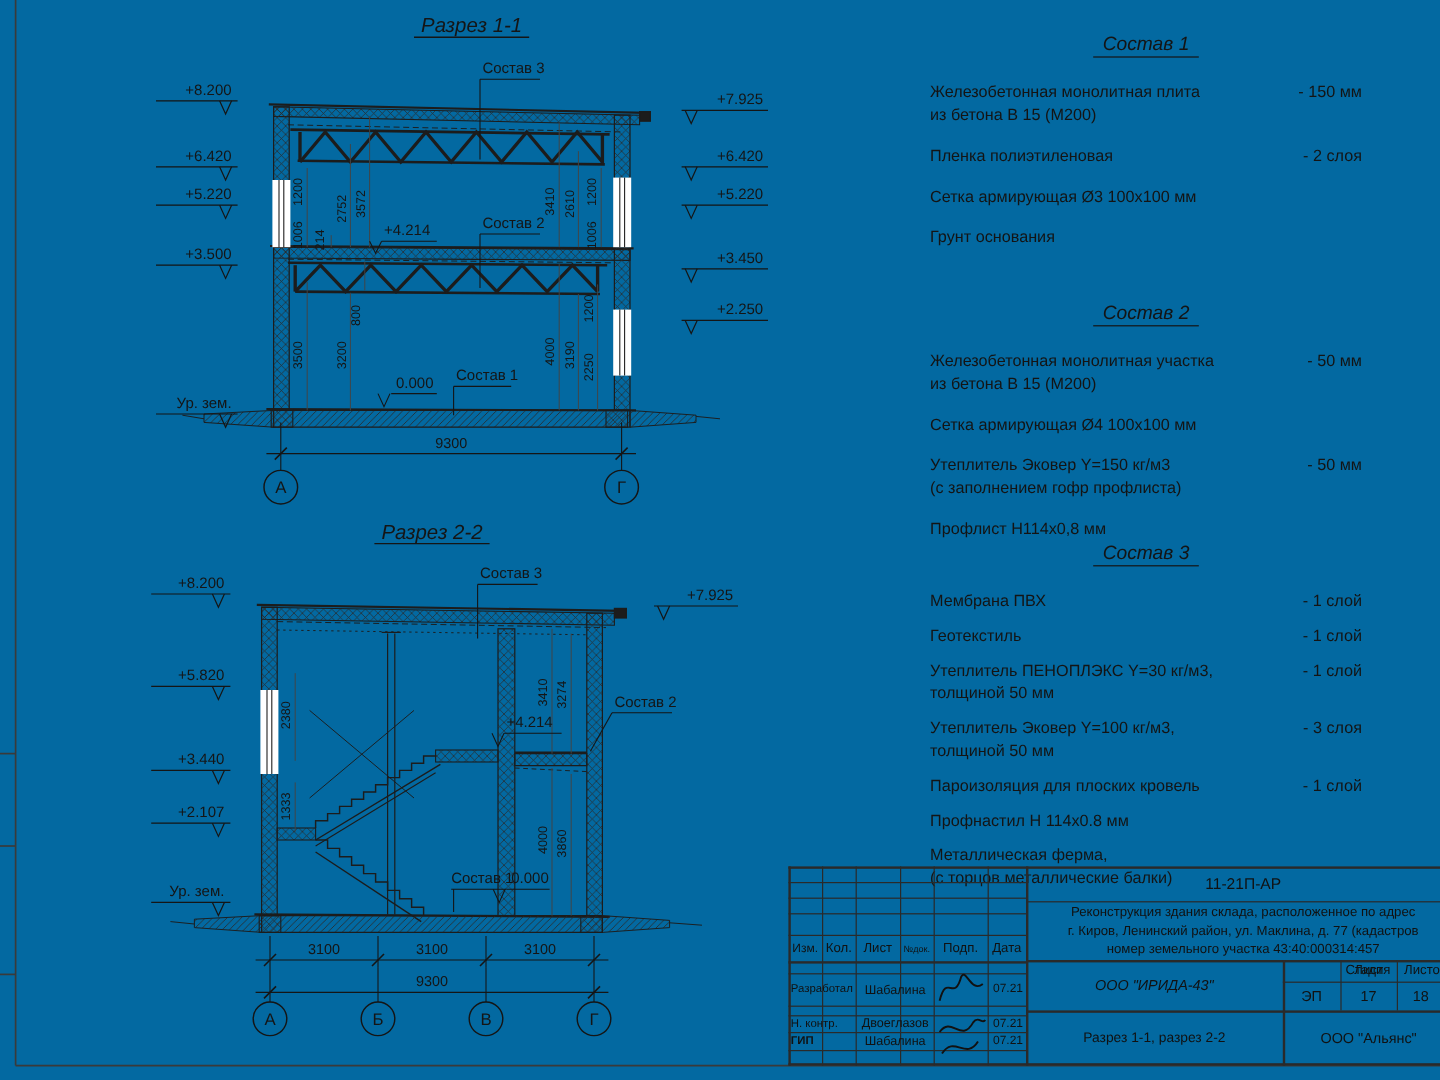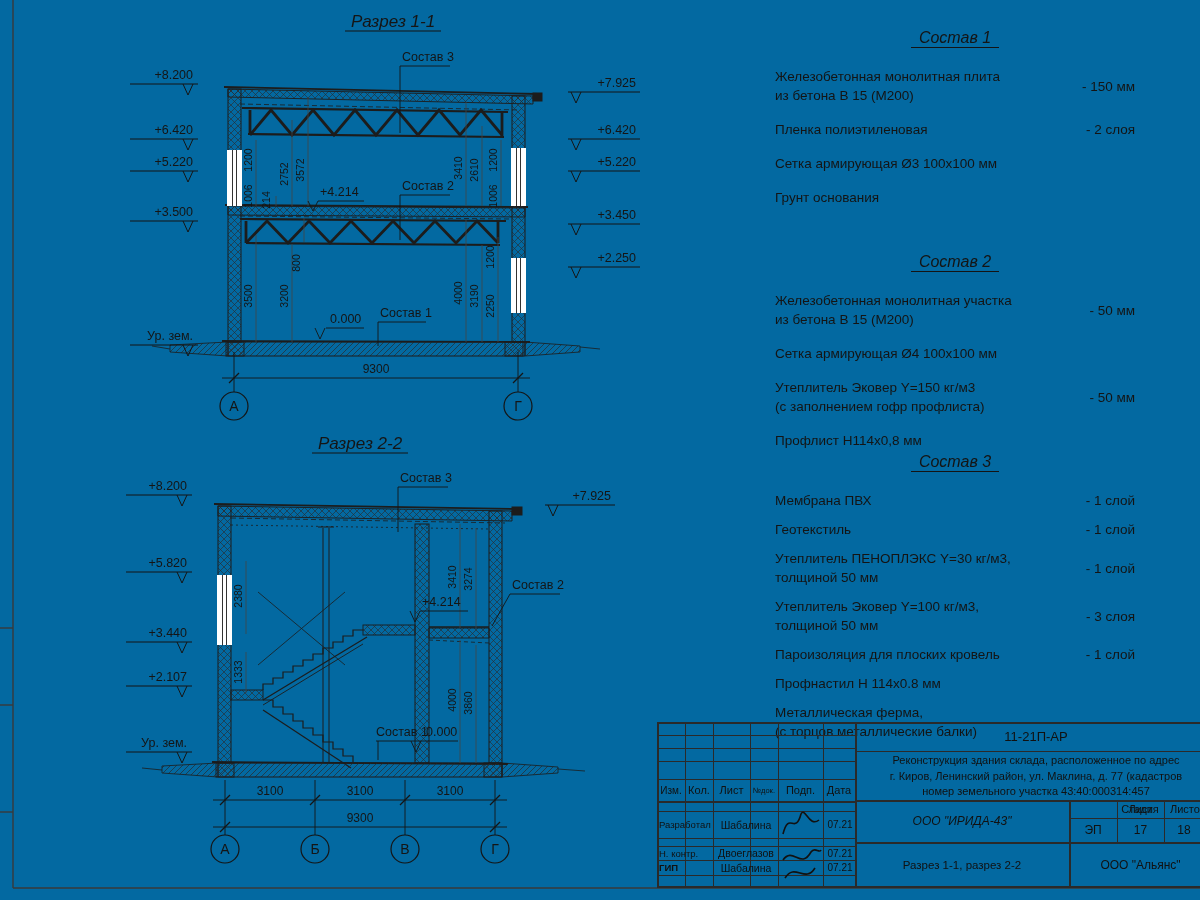--- a/index.html
+++ b/index.html
@@ -8,21 +8,21 @@
   svg{position:absolute;left:0;top:0;}
   svg text{fill:#151515;}
   .ttl{font-size:17px;font-style:italic;text-anchor:middle;}
   .txt{font-size:12.5px;}
   .dim{font-size:10.5px;text-anchor:middle;}
   .ax{font-size:14px;text-anchor:middle;}
   .callout{font-size:12.5px;}
   .comp{position:absolute;width:360px;font-size:13.5px;line-height:19px;color:#141414;}
   .comp-title{text-align:center;font-style:italic;font-size:16px;margin-bottom:20px;}
   .comp-title span{border-bottom:1.2px solid #141414;padding:0 8px 1px 8px;}
-  .item{display:flex;justify-content:space-between;align-items:center;margin-bottom:15px;}
+  .item{display:flex;justify-content:space-between;align-items:flex-start;margin-bottom:15px;}
   .c3 .item{margin-bottom:10px;}
   .item .txt-col{width:268px;}
   .item .val{white-space:nowrap;}
   
   #tb{position:absolute;left:657px;top:722px;width:543px;height:166px;}
   .vline,.hline{position:absolute;background:#2a2a2a;}
   .tbt{position:absolute;display:flex;align-items:center;justify-content:center;text-align:center;}
 </style>
 </head>
 <body>

